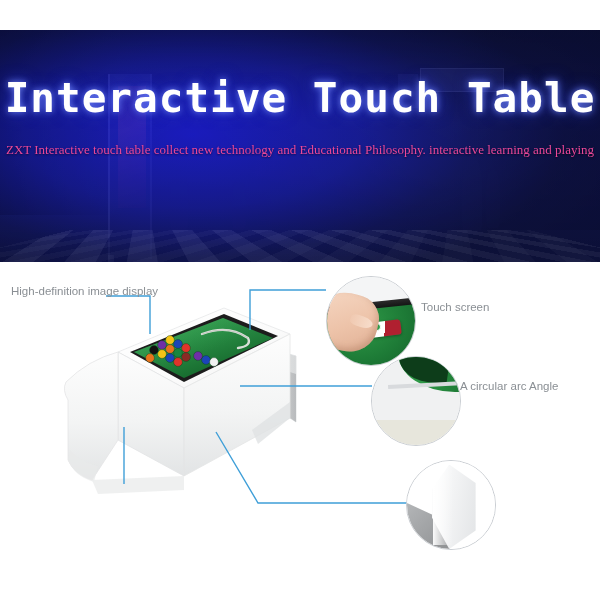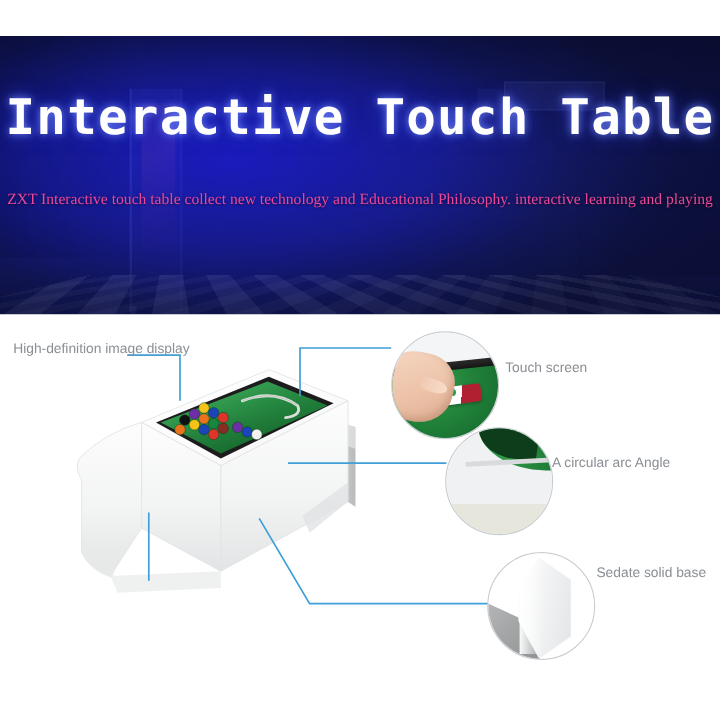--- a/index.html
+++ b/index.html
@@ -88,21 +88,20 @@
     background:
       radial-gradient(ellipse 62% 70% at 32% 45%, rgba(26,26,220,.72) 0%, rgba(22,26,170,.62) 45%, rgba(14,18,90,.55) 75%, rgba(10,13,52,.62) 100%),
       linear-gradient(to bottom, rgba(10,13,44,.45) 0%, rgba(26,30,160,.30) 40%, rgba(12,16,56,.55) 100%);
     mix-blend-mode: normal;
   }
   .banner-inner {
     position: absolute; inset: 0;
     display: flex; flex-direction: column;
     align-items: center;
     padding-top: 48px;
-    gap: 16px;
   }
   .banner-title {
     color: #ffffff;
     font-family: "DejaVu Sans Mono", "Liberation Mono", monospace;
     font-size: 41px;
     font-weight: 700;
     letter-spacing: 1px;
     line-height: 1;
     text-shadow: 0 0 7px rgba(120,140,255,.9), 0 0 16px rgba(40,60,220,.8);
     white-space: nowrap;
@@ -352,17 +351,16 @@
         <div class="b-hi"></div>
       </div>
     </div>
 
     <div class="callout-label lbl-hd">High-definition image display</div>
 
     <div class="callout-label lbl-touch">Touch screen</div>
 
     <div class="callout-label lbl-arc">A circular arc Angle</div>
 
-    <div class="callout-label lbl-base">Sedate solid base</div>
 
 
   </div>
 </div>
 
 </body></html>

